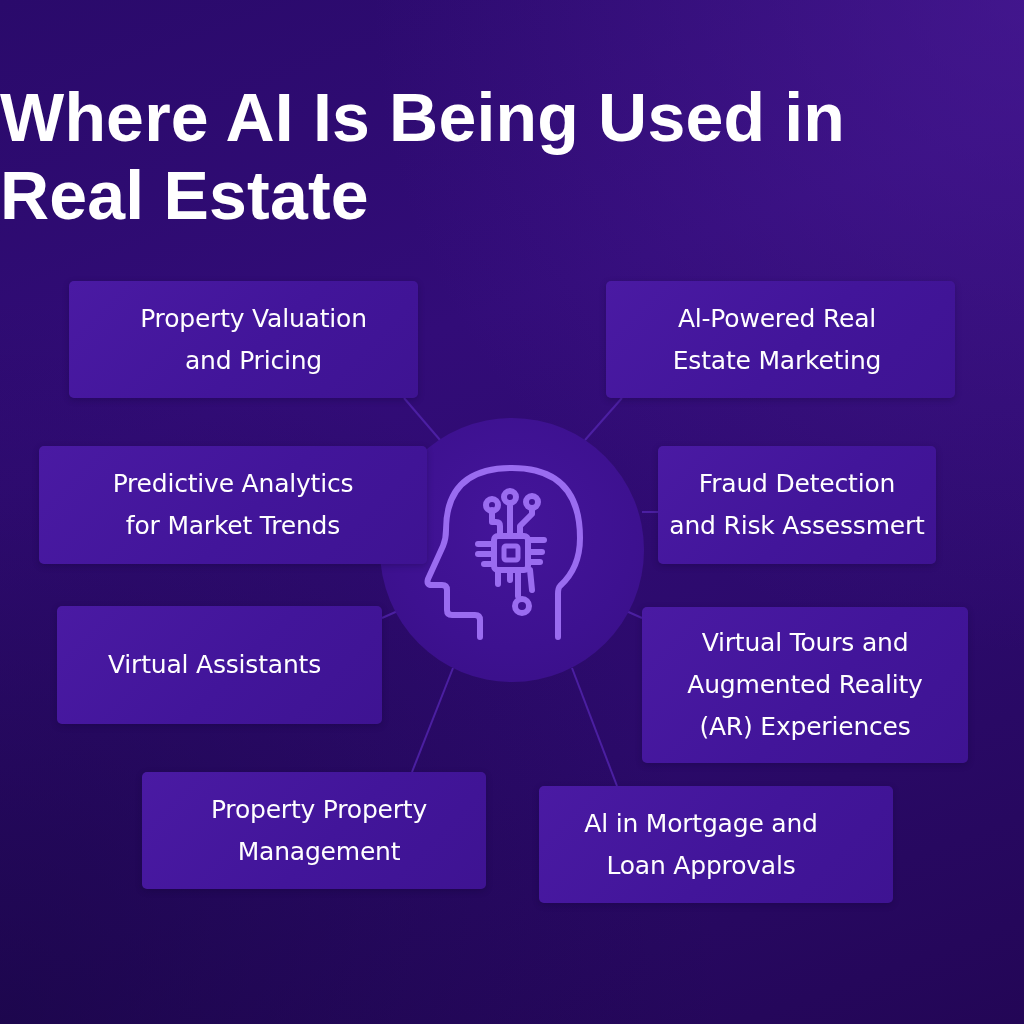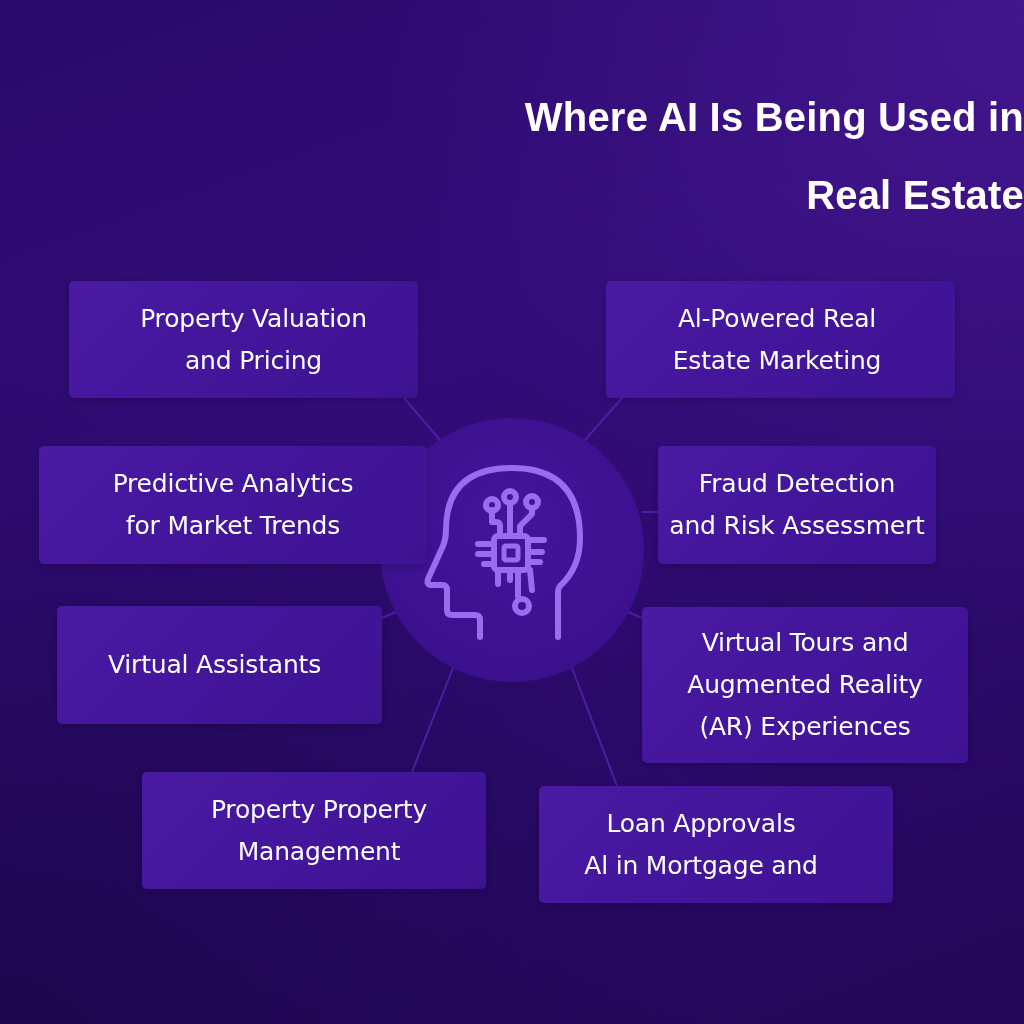--- a/index.html
+++ b/index.html
@@ -21,24 +21,24 @@
       background:
         radial-gradient(circle at 100% 0%, rgba(80, 30, 160, 0.55) 0%, rgba(80,30,160,0) 45%),
         radial-gradient(circle at 0% 100%, rgba(20, 4, 60, 0.6) 0%, rgba(20,4,60,0) 50%);
       pointer-events: none;
     }
     .title {
       position: absolute;
       top: 78px;
       left: 0;
       width: 1024px;
-      text-align: right;
+      text-align: left;
       font-family: "Liberation Sans", sans-serif;
       font-weight: 700;
-      font-size: 40px;
+      font-size: 68px;
       line-height: 78px;
       letter-spacing: 0.2px;
       color: #ffffff;
       margin: 0;
     }
     .title span { display: block; }
 
     svg.connectors {
       position: absolute;
       left: 0; top: 0;
@@ -177,15 +177,15 @@
   <span class="card-line">Augmented Reality</span>
   <span class="card-line">(AR) Experiences</span>
 </div>
 
 <div class="card" id="card-6">
   <span class="card-line">Property Property</span>
   <span class="card-line">Management</span>
 </div>
 
 <div class="card" id="card-7">
+  <span class="card-line">Al in Mortgage and</span>
   <span class="card-line">Loan Approvals</span>
-  <span class="card-line">Al in Mortgage and</span>
 </div>
 
 </body></html>

